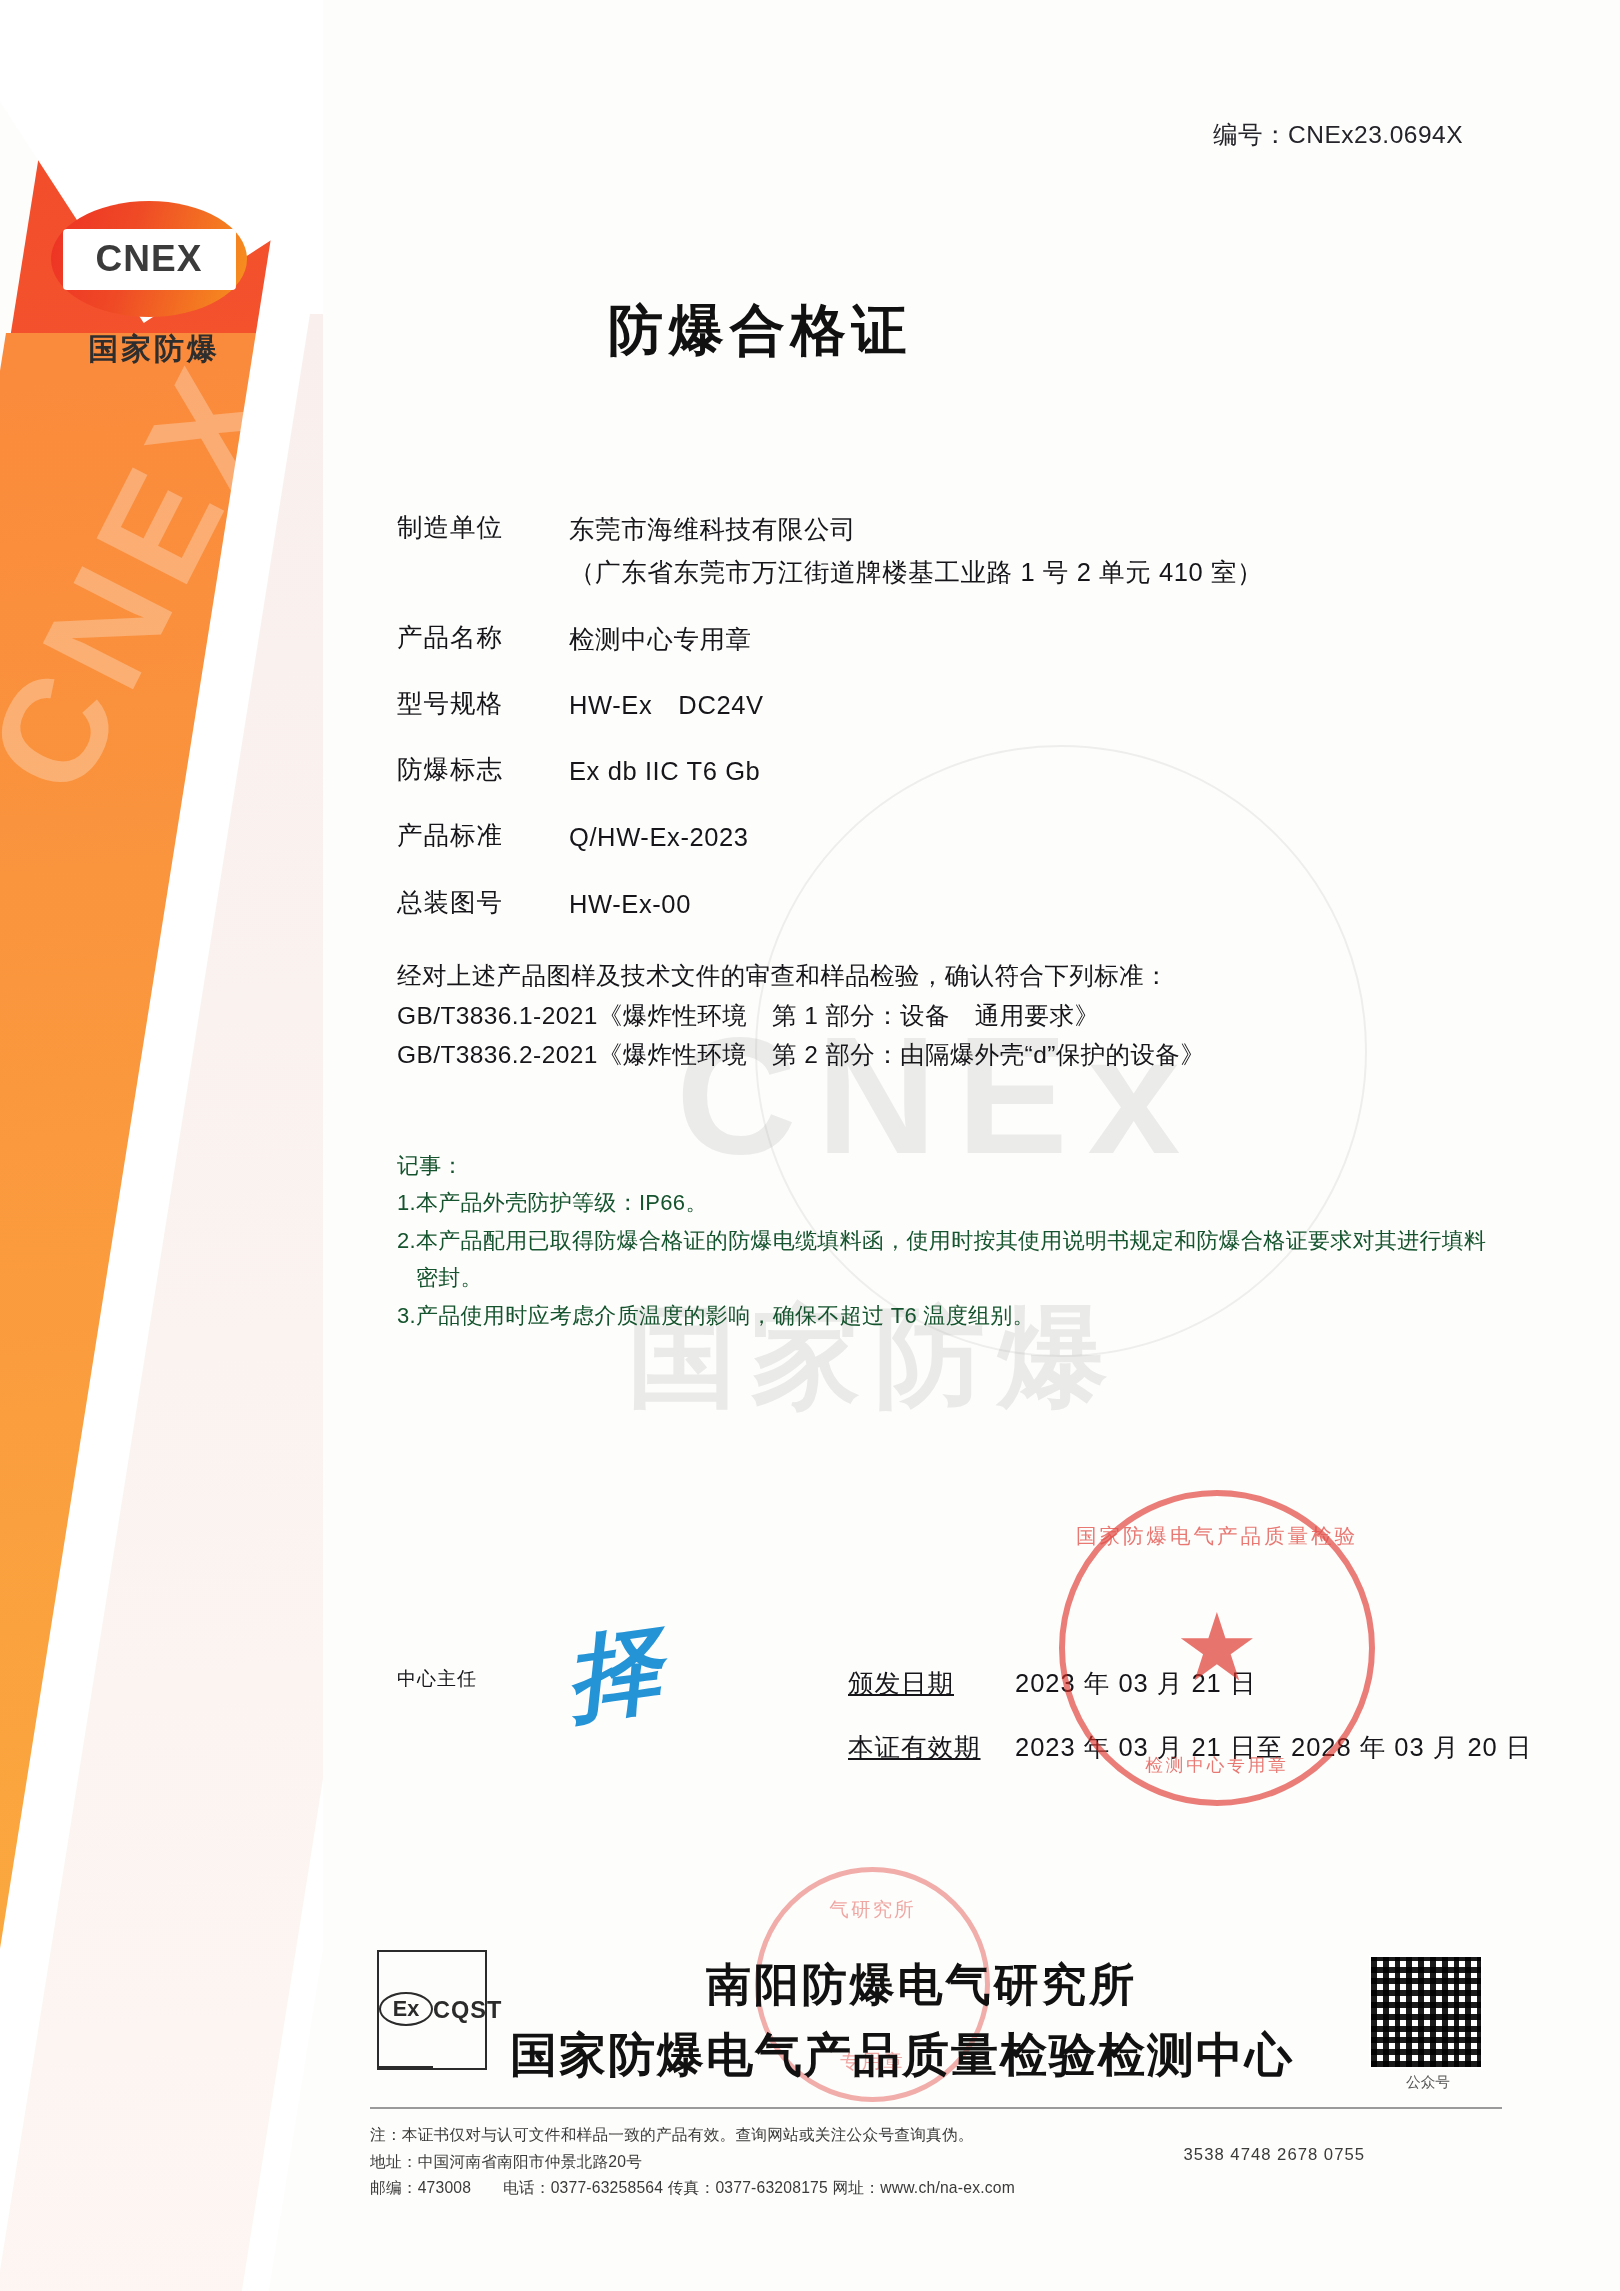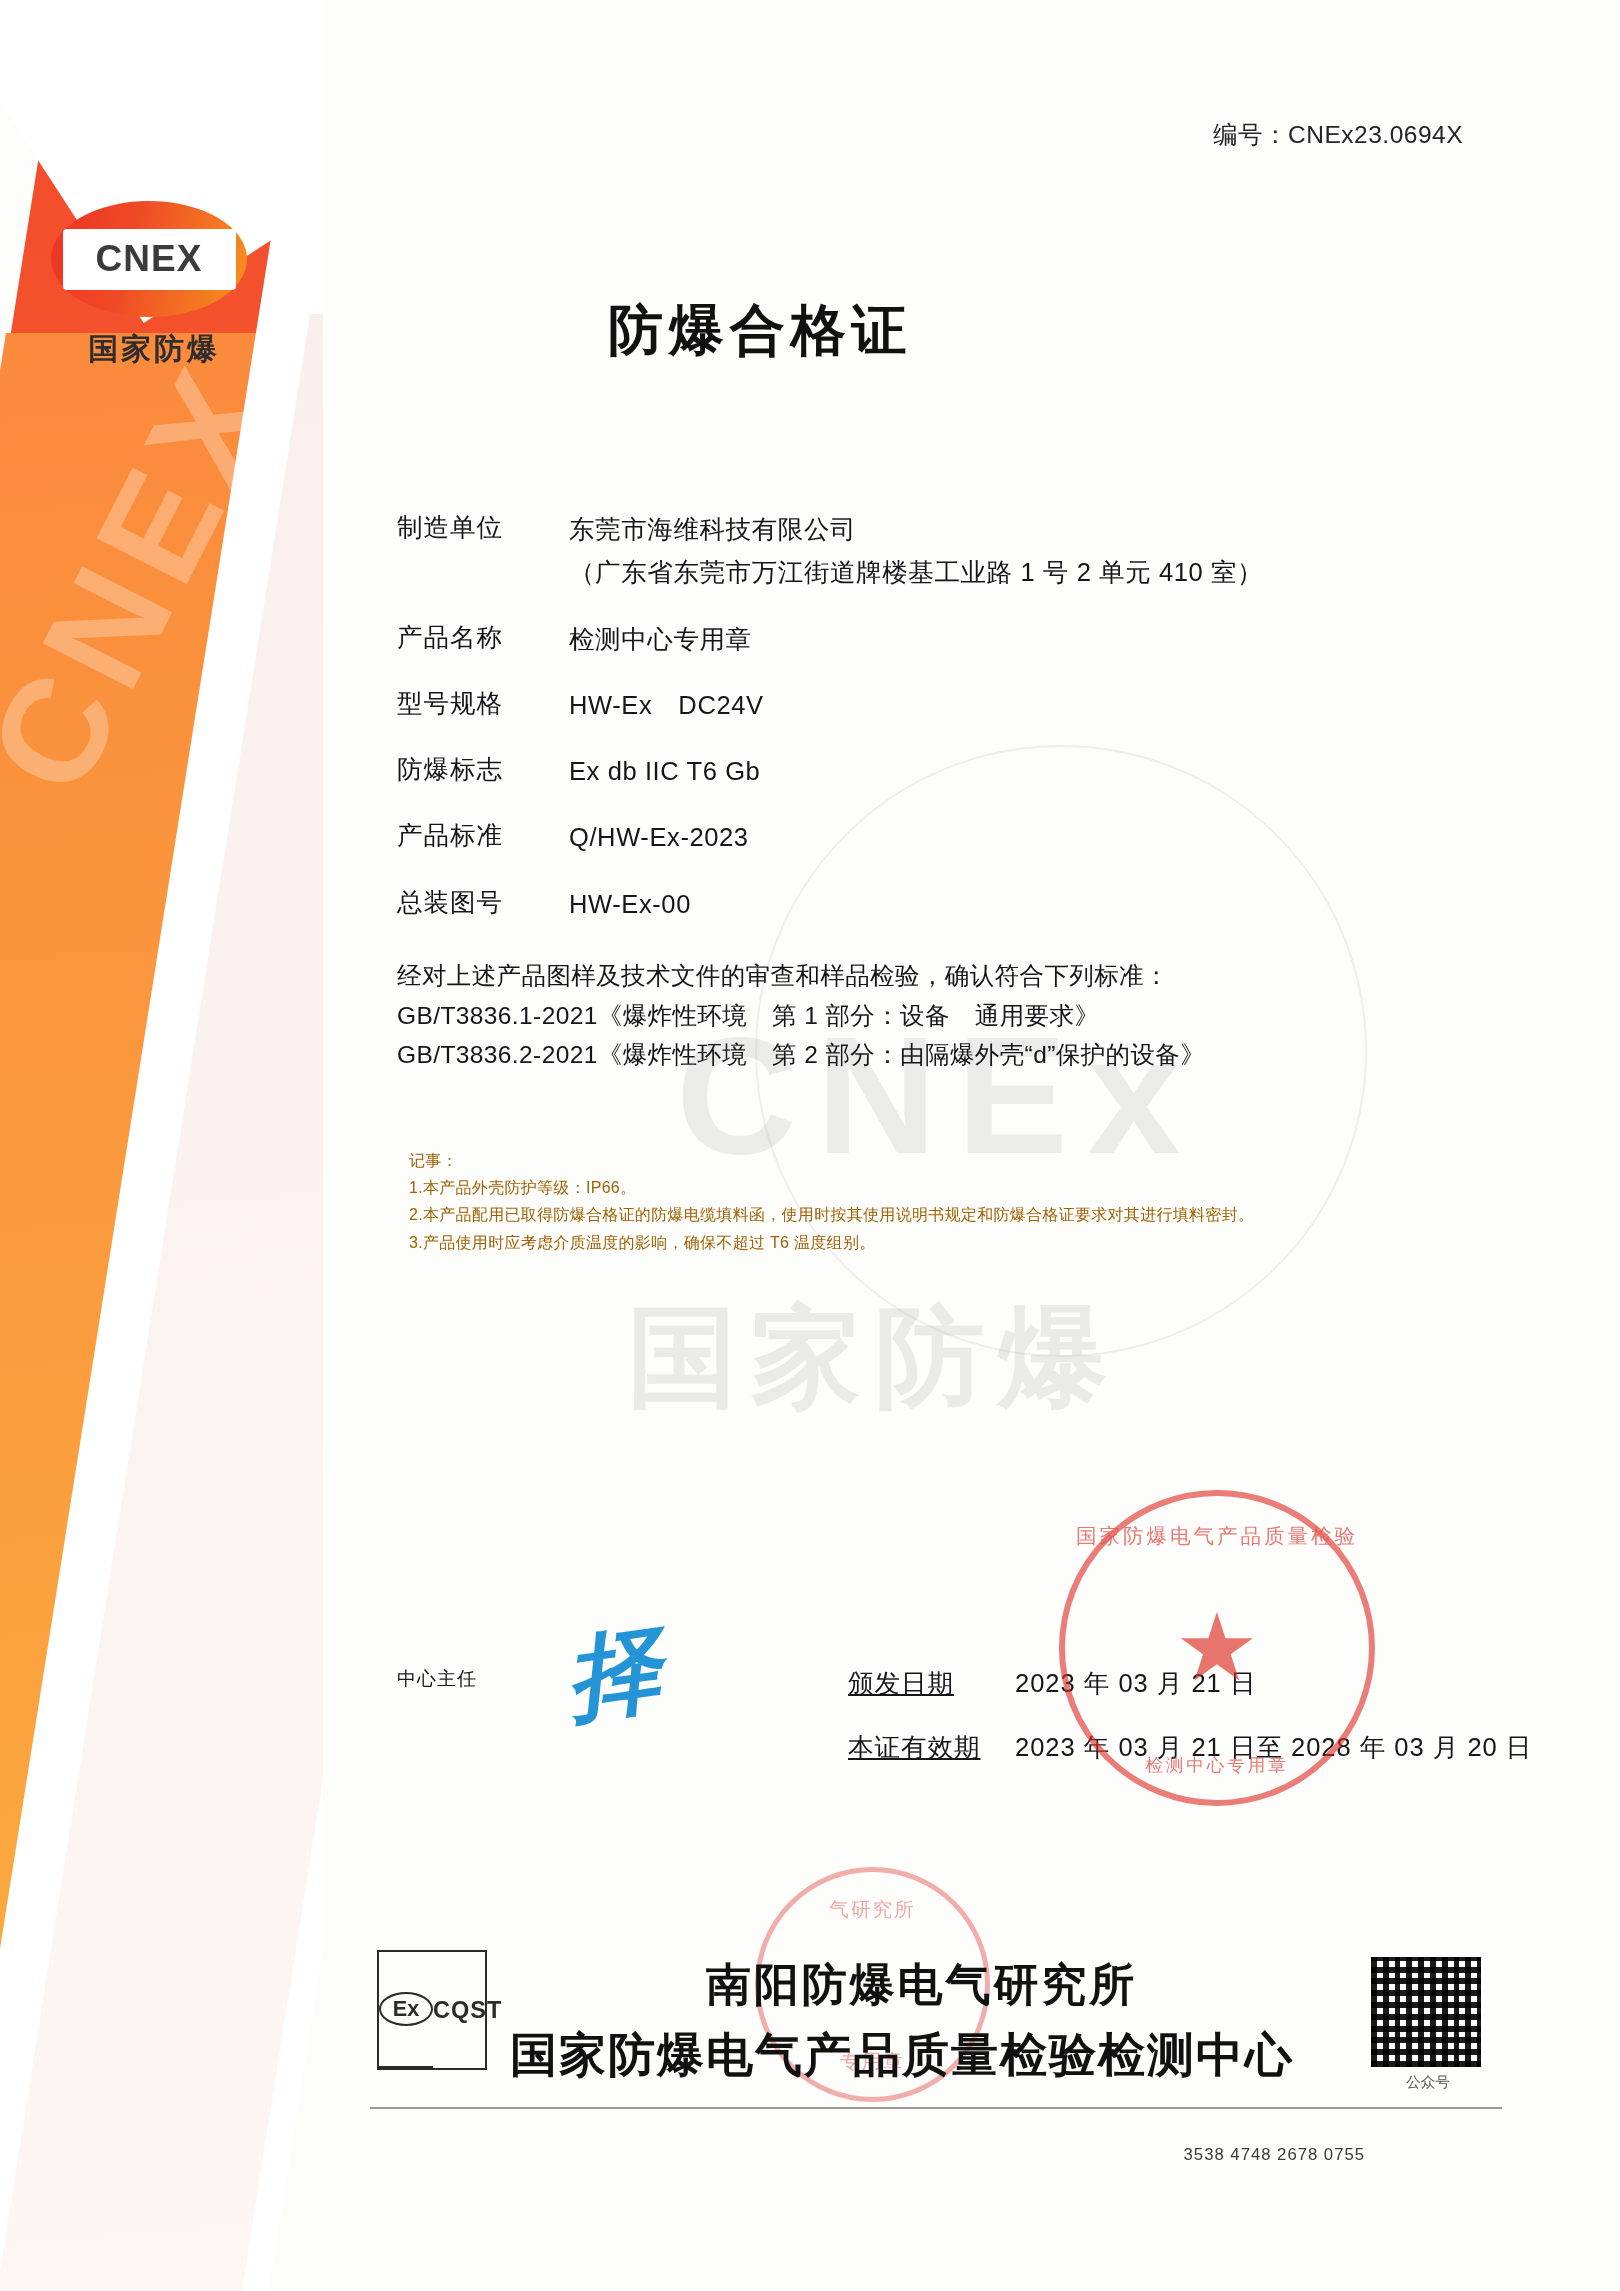--- a/index.html
+++ b/index.html
@@ -191,25 +191,25 @@
     position: absolute;
     left: 397px; top: 956px;
     width: 1098px;
     font-size: 24.5px;
     line-height: 1.62;
     color: #16161a;
     letter-spacing: 0.4px;
   }
   .notes-block {
     position: absolute;
-    left: 409px; top: 1147px;
+    left: 397px; top: 1147px;
     width: 1108px;
-    font-size: 16px;
+    font-size: 22px;
     line-height: 1.7;
-    color: #a16207;
+    color: #14532d;
     letter-spacing: 0.3px;
   }
   .notes-block .item {
     display: flex;
   }
   .notes-block .item .num {
     flex: 0 0 auto;
   }
   .notes-block .item .txt {
     flex: 1 1 auto;
@@ -498,16 +498,21 @@
     </div>
     <div class="bot">CQST</div>
   </div>
   <div class="org-name1">南阳防爆电气研究所</div>
   <div class="org-name2">国家防爆电气产品质量检验检测中心</div>
 
   <div class="qr"></div>
   <div class="qr-cap">公众号</div>
 
   <div class="footer-line"></div>
+  <div class="footer-text">
+    <div>注：本证书仅对与认可文件和样品一致的产品有效。查询网站或关注公众号查询真伪。</div>
+    <div>地址：中国河南省南阳市仲景北路20号</div>
+    <div>邮编：473008　　电话：0377-63258564 传真：0377-63208175 网址：www.ch/na-ex.com</div>
+  </div>
   <div class="footer-code">3538 4748 2678 0755</div>
 
 </div>
 
 
 </body></html>

